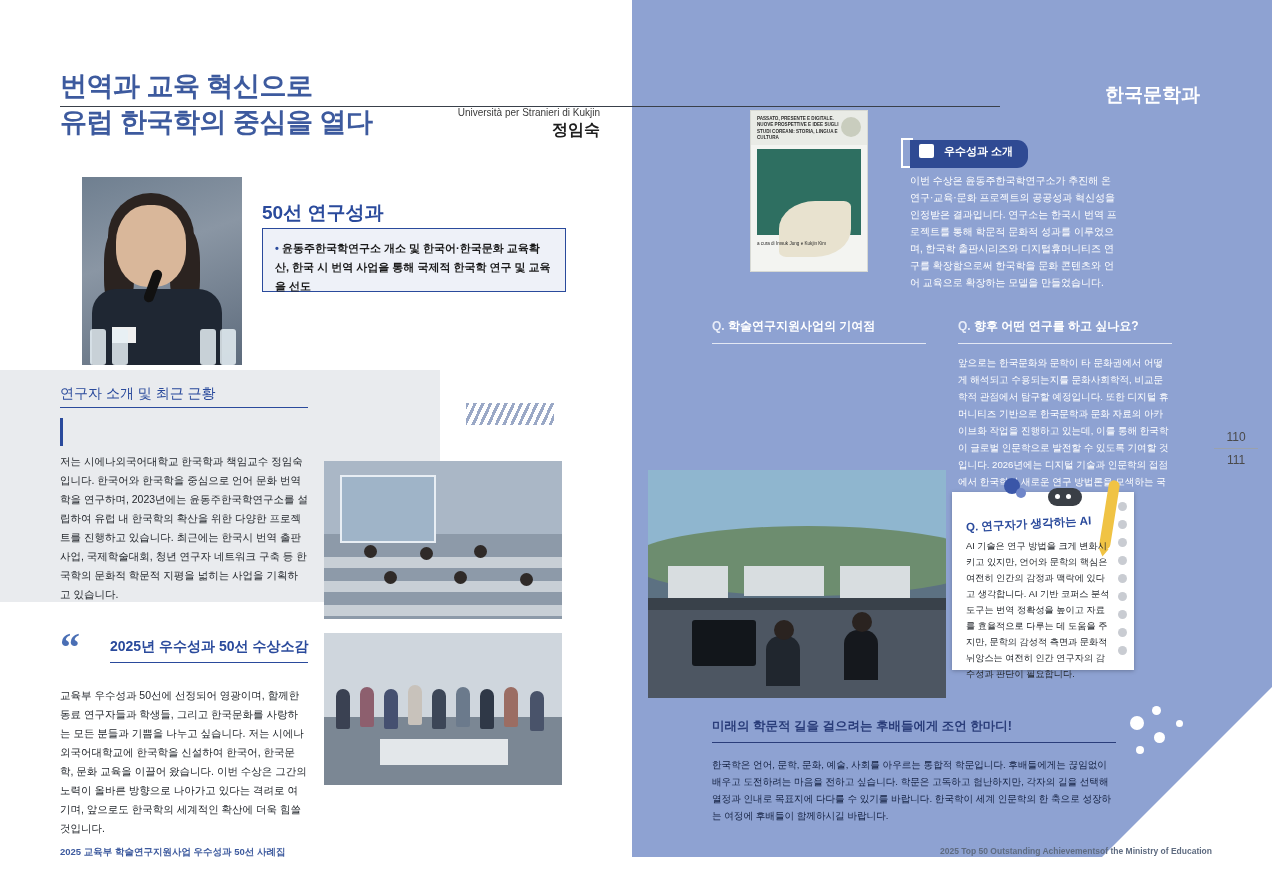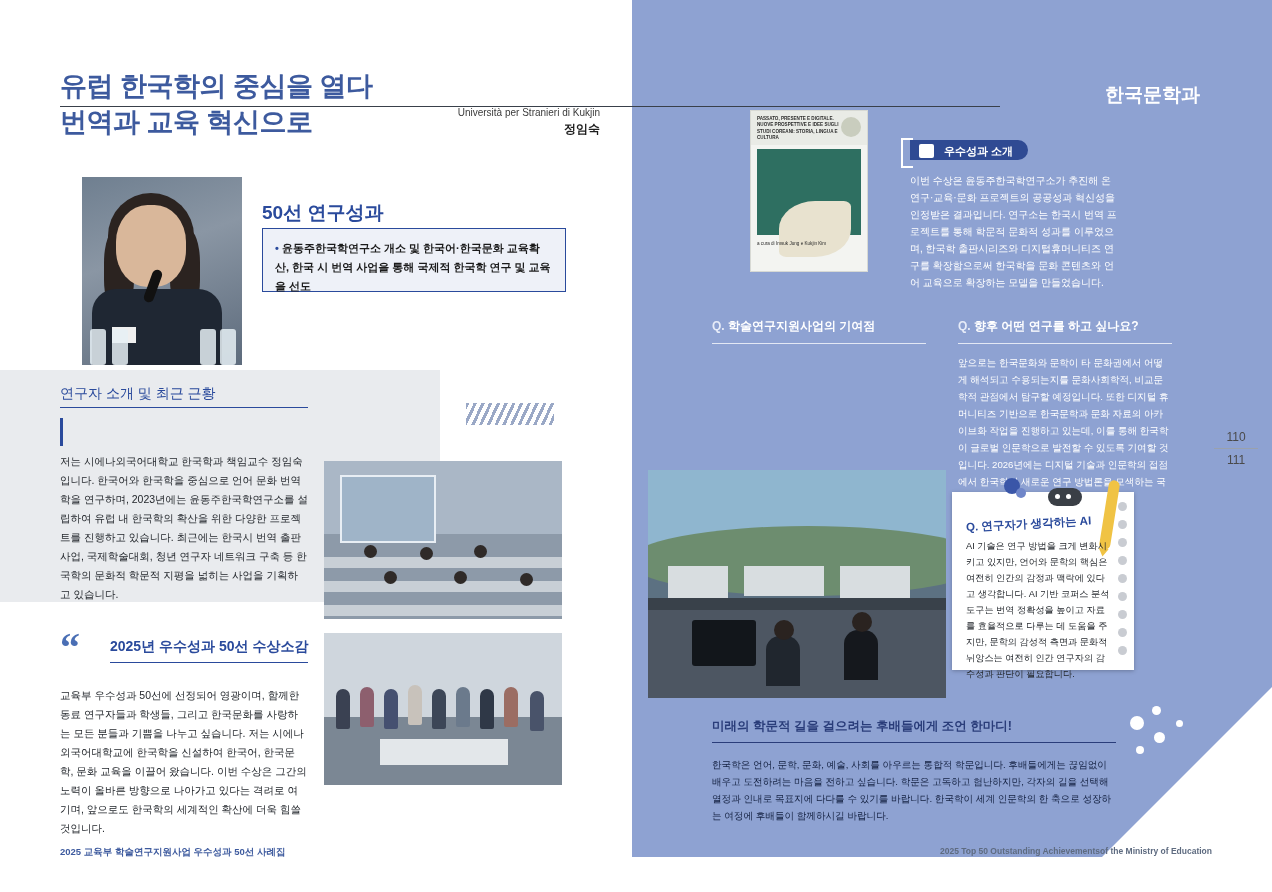--- a/index.html
+++ b/index.html
@@ -31,21 +31,21 @@
     font-size:27px;line-height:36px;font-weight:700;color:#3d5a9e;
     letter-spacing:-0.5px;
   }
   .title-rule{
     position:absolute;left:60px;top:106px;width:940px;height:1px;background:#39404a;
   }
   .affil{
     position:absolute;left:420px;top:104px;width:180px;text-align:right;
     font-size:10px;color:#3b3b3b;line-height:17px;
   }
-  .affil .name{font-size:12px;font-weight:700;color:#1d1d1d;}
+  .affil .name{font-size:16px;font-weight:700;color:#1d1d1d;}
 
   .portrait{
     position:absolute;left:82px;top:177px;width:160px;height:188px;
     background:linear-gradient(160deg,#6f7f90 0%,#8a96a4 40%,#5d6b7c 100%);
     overflow:hidden;
   }
   .portrait .p-face{
     position:absolute;left:34px;top:28px;width:70px;height:82px;border-radius:45%;
     background:#d9b79a;
   }
@@ -155,21 +155,21 @@
     border:1px solid #d7d9d4;overflow:hidden;
   }
   .book .b-top{position:absolute;left:0;top:0;width:116px;height:34px;background:#e9ebe6;}
   .book .b-title{position:absolute;left:6px;top:5px;width:84px;font-size:4.6px;line-height:6.4px;font-weight:700;color:#2b2b2b;}
   .book .b-circ{position:absolute;right:6px;top:6px;width:20px;height:20px;border-radius:50%;background:#c9cdbe;}
   .book .b-art{position:absolute;left:6px;top:38px;width:104px;height:86px;background:#2e6f61;}
   .book .b-bird{position:absolute;left:22px;top:52px;width:72px;height:56px;background:#e8e2cf;border-radius:50% 10% 50% 10%;}
   .book .b-sub{position:absolute;left:6px;top:130px;width:104px;font-size:4.6px;line-height:6.4px;color:#2b2b2b;}
 
   .rp-badge{
-    position:absolute;left:910px;top:140px;width:118px;height:20px;background:#2f4a93;
+    position:absolute;left:910px;top:140px;width:118px;height:28px;background:#2f4a93;
     border-radius:0 11px 11px 0;
     text-align:right;
   }
   .rp-badge span{
     position:absolute;left:34px;top:4px;font-size:11px;font-weight:700;color:#fff;
   }
   .rp-badge .ic{
     position:absolute;left:9px;top:4px;width:15px;height:14px;background:#fff;border-radius:2px;
   }
   .rp-badge-bracket{
@@ -245,22 +245,22 @@
 </head>
 <body>
 
 <div class="page">
 
   <div class="right-panel">
     <div class="corner-cut"></div>
   </div>
 
   <div class="title">
+    <div>번역과 교육 혁신으로</div>
     <div>유럽 한국학의 중심을 열다</div>
-    <div>번역과 교육 혁신으로</div>
   </div>
   <div class="title-rule"></div>
 
   <div class="affil">
     <div>Università per Stranieri di Kukjin</div>
     <div class="name">정임숙</div>
   </div>
 
   <div class="portrait">
     <div class="p-hair"></div>

